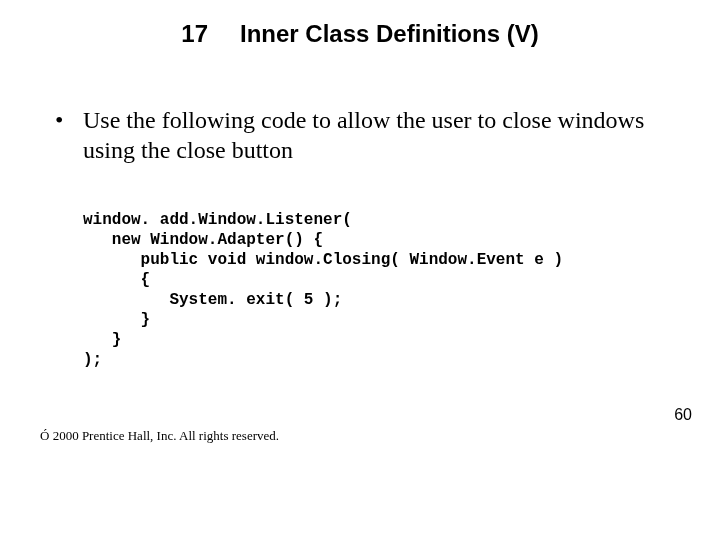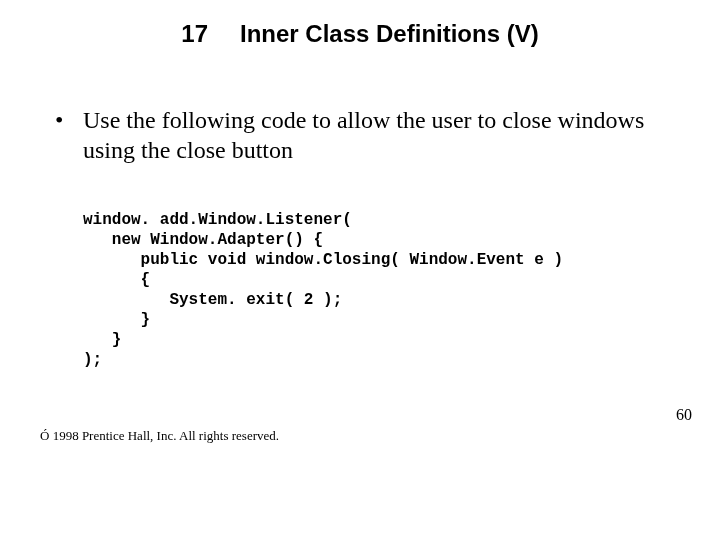--- a/index.html
+++ b/index.html
@@ -82,21 +82,21 @@
     font-family: "Times New Roman", Times, serif;
   }
   .copyright-symbol {
     font-family: "Times New Roman", Times, serif;
   }
   .page-number {
     position: absolute;
     bottom: 36px;
     right: 28px;
     font-size: 16px;
-    font-family: Liberation Serif, serif;
+    font-family: Liberation Sans, sans-serif;
   }
 </style>
 </head>
 <body>
 
 <div class="slide">
 
   <div class="title-row">
     <span class="title-number">17</span>
     <span class="title-text">Inner Class Definitions (V)</span>
@@ -106,24 +106,24 @@
     <div class="bullet-row">
       <div class="bullet-marker">•</div>
       <div class="bullet-text">Use the following code to allow the user to close windows using the close button</div>
     </div>
   </div>
 
   <div class="code-block">window. add.Window.Listener(
    new Window.Adapter() {
       public void window.Closing( Window.Event e )
       {
-         System. exit( 2 );
+         System. exit( 5 );
       }
    }
 );</div>
 
   <div class="footer">
-    <span class="copyright-symbol">Ó</span><span> 1998 Prentice Hall, Inc. All rights reserved.</span>
+    <span class="copyright-symbol">Ó</span><span> 2000 Prentice Hall, Inc. All rights reserved.</span>
   </div>
 
   <div class="page-number">60</div>
 
 </div>
 
 </body></html>

